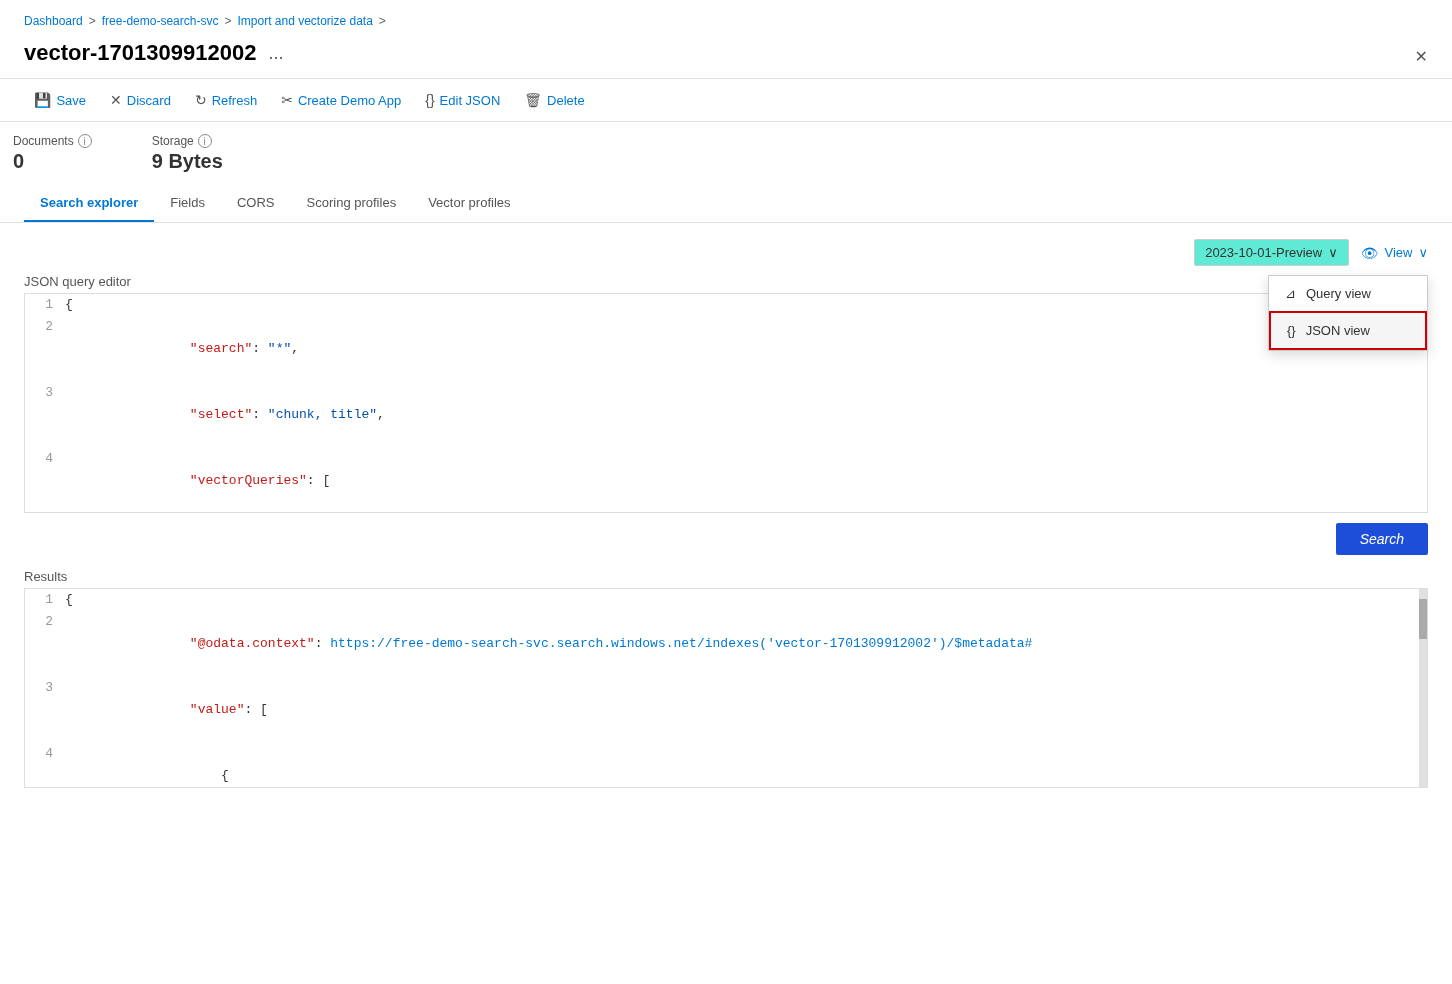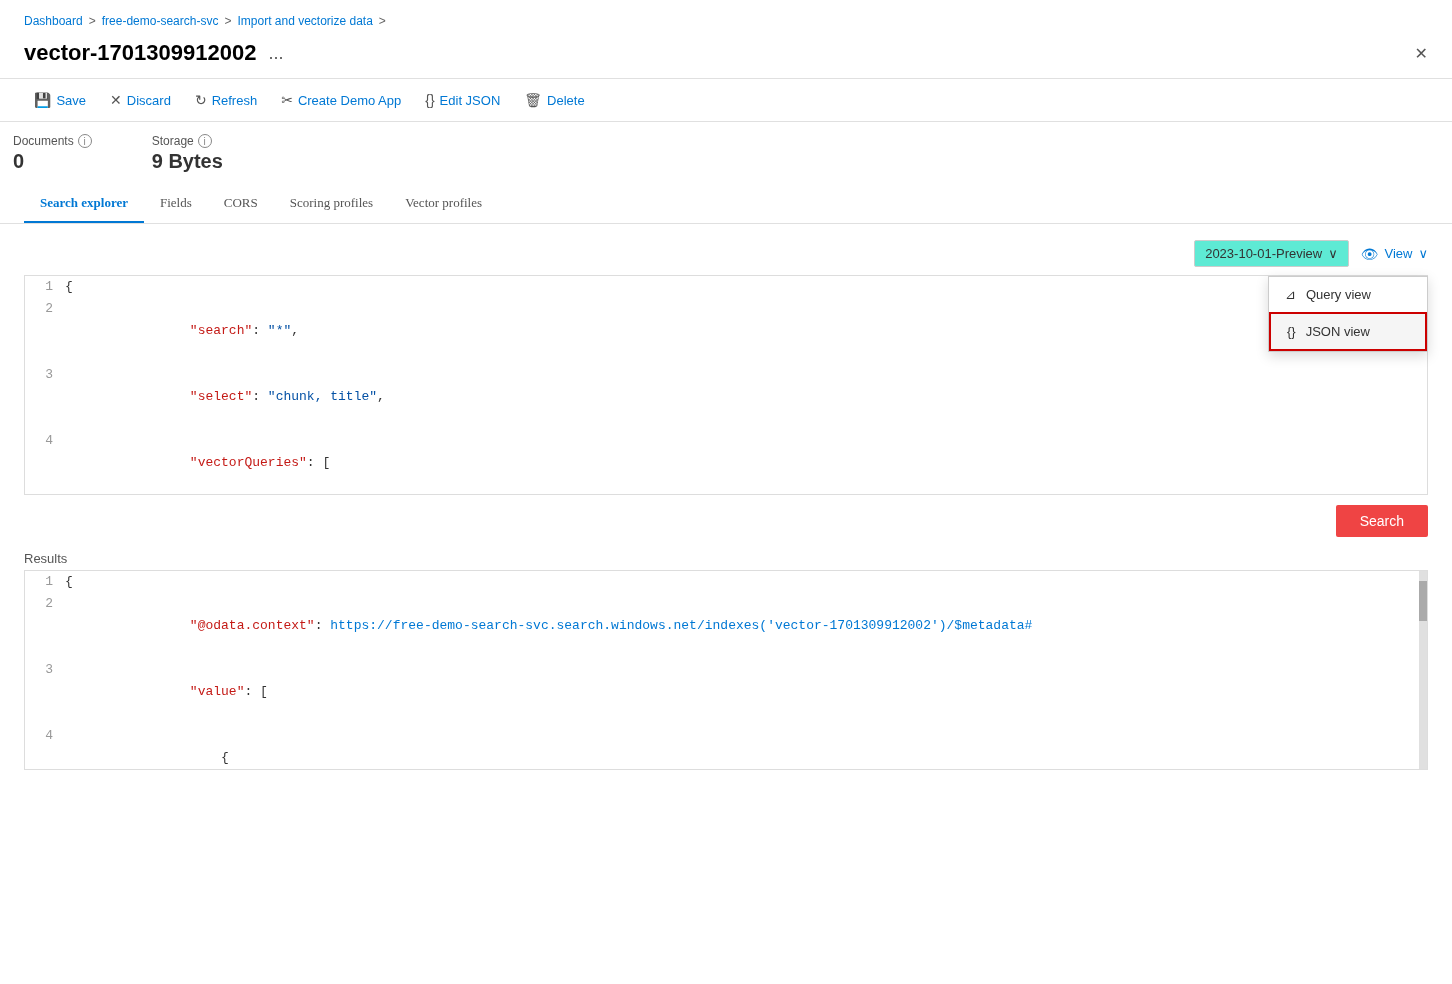--- a/index.html
+++ b/index.html
@@ -6,39 +6,39 @@
     body { font-family: 'Segoe UI', sans-serif; font-size: 13px; background: #fff; color: #333; overflow: hidden; }
     
     .page-container { width: 1452px; height: 980px; background: #fff; position: relative; }
     
     
     .breadcrumb { padding: 14px 24px 8px; font-size: 12px; color: #0078d4; display: flex; align-items: center; gap: 6px; }
     .breadcrumb span { color: #0078d4; cursor: pointer; }
     .breadcrumb .sep { color: #666; }
     
     
-    .title-bar { padding: 4px 24px 12px; display: flex; align-items: center; justify-content: space-between; }
+    .title-bar { padding: 4px 24px 12px; display: flex; align-items: flex-end; justify-content: space-between; }
     .title-bar h1 { font-size: 22px; font-weight: 600; color: #000; }
     .title-bar-left { display: flex; align-items: center; gap: 12px; }
     .ellipsis-btn { font-size: 18px; color: #555; cursor: pointer; border: none; background: none; }
     .close-btn { font-size: 16px; color: #555; cursor: pointer; border: none; background: none; }
     
     
     .toolbar { padding: 8px 24px; display: flex; align-items: center; gap: 4px; border-bottom: 1px solid #e0e0e0; border-top: 1px solid #e0e0e0; }
     .toolbar-btn { display: flex; align-items: center; gap: 5px; padding: 5px 10px; background: none; border: none; color: #0078d4; font-size: 13px; cursor: pointer; }
     .toolbar-icon { font-size: 14px; color: #555; }
     
     
     .stats-bar { padding: 12px 13px; display: flex; gap: 60px; }
     .stat-item label { font-size: 12px; color: #555; display: flex; align-items: center; gap: 4px; }
     .stat-item .value { font-size: 20px; font-weight: 600; margin-top: 2px; }
     .info-icon { display: inline-flex; align-items: center; justify-content: center; width: 14px; height: 14px; border-radius: 50%; border: 1px solid #888; font-size: 10px; color: #888; }
     
     
-    .tabs { padding: 0 24px; display: flex; gap: 0; border-bottom: 1px solid #e0e0e0; font-family: Liberation Serif, serif; }
+    .tabs { padding: 0 24px; display: flex; gap: 0; border-bottom: 1px solid #e0e0e0; }
     .tab { padding: 10px 16px; font-size: 13px; cursor: pointer; border-bottom: 2px solid transparent; color: #555; text-decoration: none; }
     .tab.active { color: #0078d4; border-bottom: 2px solid #0078d4; font-weight: 600; }
     
     
     .main-content { padding: 16px 24px; }
     
     
     .version-row { display: flex; justify-content: flex-end; align-items: center; gap: 12px; margin-bottom: 8px; position: relative; }
     .version-select { display: flex; align-items: center; gap: 6px; border: 1px solid #ccc; padding: 5px 10px; border-radius: 2px; cursor: pointer; font-size: 13px; background: #5eead4; }
     .view-btn { display: flex; align-items: center; gap: 6px; color: #0078d4; cursor: pointer; font-size: 13px; }
@@ -54,21 +54,21 @@
     .editor-container { border: 1px solid #ddd; background: #fff; font-family: 'Consolas', 'Courier New', monospace; font-size: 13px; height: 220px; overflow: hidden; position: relative; }
     .editor-line { display: flex; }
     .line-number { width: 40px; text-align: right; padding-right: 12px; color: #999; user-select: none; line-height: 22px; }
     .line-content { flex: 1; line-height: 22px; white-space: pre; }
     .json-brace { color: #333; }
     .json-key { color: #c41a16; }
     .json-string { color: #0451a5; }
     
     
     .search-btn-row { display: flex; justify-content: flex-end; padding: 10px 0 6px; }
-    .search-btn { background: #ef4444; color: #fff; border: none; padding: 8px 24px; font-size: 14px; cursor: pointer; border-radius: 2px; }
+    .search-btn { background: #1d4ed8; color: #fff; border: none; padding: 8px 24px; font-size: 14px; cursor: pointer; border-radius: 2px; font-style: italic; }
     
     
     .results-section { border: 1px solid #ddd; background: #fff; font-family: 'Consolas', 'Courier New', monospace; font-size: 13px; height: 200px; overflow: hidden; }
     .results-label { font-size: 13px; color: #555; margin-bottom: 4px; margin-top: 8px; }
     .scrollbar { position: absolute; right: 0; top: 0; width: 8px; background: #e0e0e0; height: 100%; }
     .scroll-thumb { width: 8px; background: #aaa; height: 40px; margin-top: 10px; }
 
     .link-text { color: #0078d4; cursor: pointer; }
   </style>
 </head>
@@ -164,20 +164,21 @@
           <span>Query view</span>
         </div>
         <div class="dropdown-item highlighted" style="border: 2px solid #cc0000;">
           <span>{}</span>
           <span>JSON view</span>
         </div>
       </div>
     </div>
 
     <div class="editor-section">
+      <div class="editor-label">JSON query editor</div>
       <div class="editor-container">
         <div class="editor-line">
           <span class="line-number">1</span>
           <span class="line-content json-brace">{</span>
         </div>
         <div class="editor-line">
           <span class="line-number">2</span>
           <span class="line-content">
             &nbsp;&nbsp;&nbsp;&nbsp;<span class="json-key">"search"</span>: <span class="json-string">"*"</span>,
           </span>

